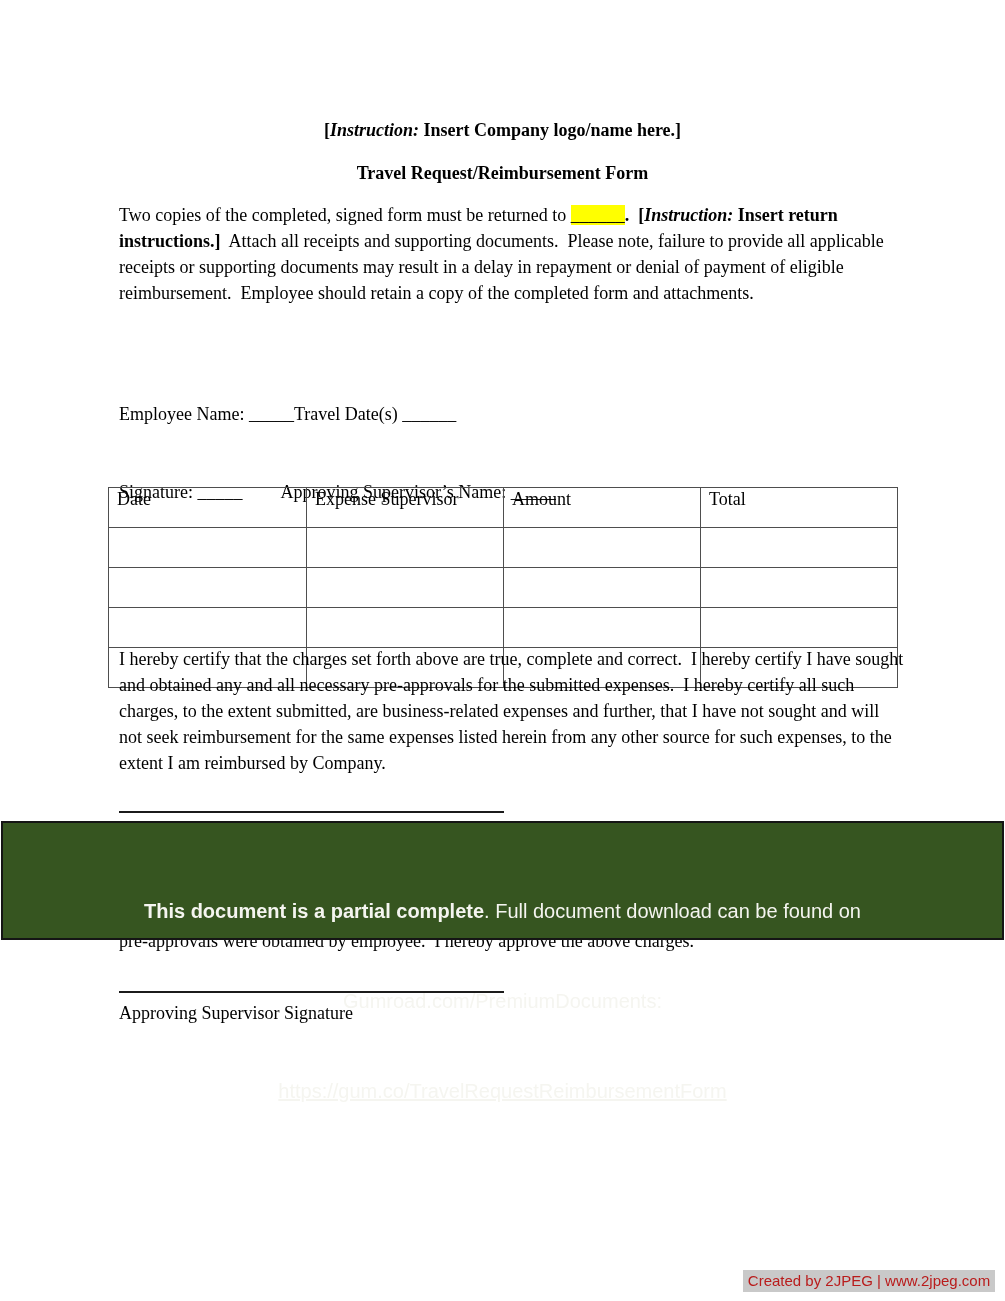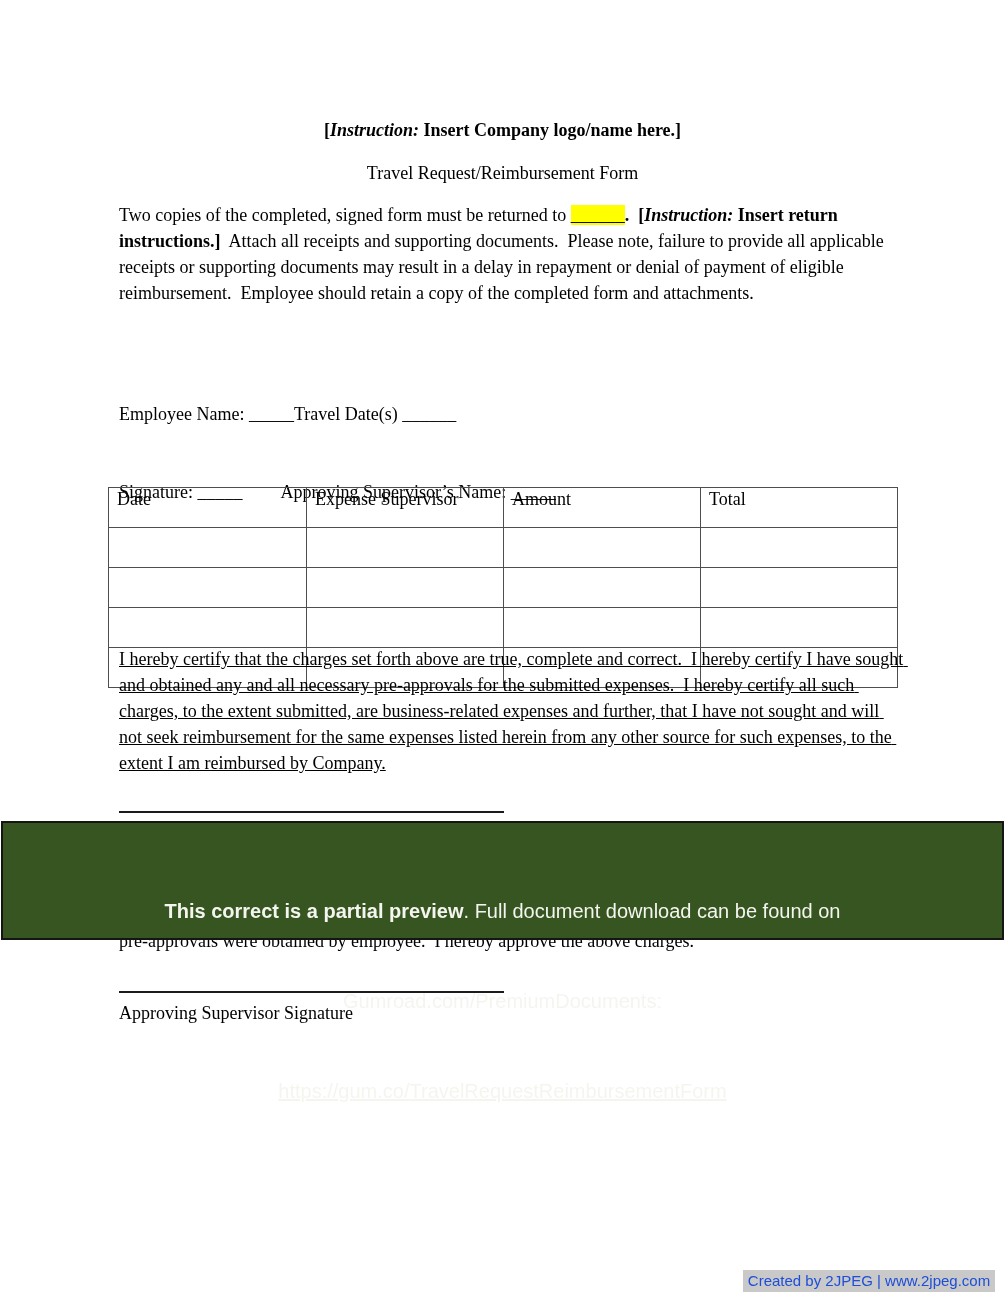--- a/index.html
+++ b/index.html
@@ -15,32 +15,32 @@
   }
   .center-line {
     position: absolute;
     left: 0;
     width: 100%;
     text-align: center;
     line-height: 26px;
     white-space: pre-wrap;
   }
   #instr-heading { top: 117px; font-weight: bold; }
-  #form-title    { top: 160px; font-weight: normal; text-align: center; }
+  #form-title    { top: 160px; font-weight: bold; text-align: center; }
   .para {
     position: absolute;
     left: 119px;
     width: 782px;
     line-height: 26px;
     white-space: pre-wrap;
   }
   #intro-para   { top: 202px; }
   #fields-block { top: 349px; width: 700px; }
   #comment-para { top: 417px; font-weight: bold; }
-  #cert-para    { top: 646px; width: 786px; text-decoration: underline; }
+  #cert-para    { top: 646px; width: 786px; }
   .b  { font-weight: bold; }
   .bi { font-weight: bold; font-style: italic; margin-top: 10px; }
   .hl { background: #ffff00; }
   .gap-lg { }
   .gap-md { margin-left: 38px; }
   #expense-table {
     position: absolute;
     top: 487px;
     left: 108px;
     border-collapse: collapse;
@@ -94,21 +94,21 @@
     top: 1000px;
     line-height: 26px;
   }
   #watermark {
     position: absolute;
     left: 743px;
     top: 1270px;
     width: 252px;
     height: 22px;
     background: #c9c9c9;
-    color: #1d4ed8;
+    color: #b91c1c;
     font-family: "Liberation Sans", sans-serif;
     font-size: 15px;
     line-height: 22px;
     text-align: center;
     white-space: pre;
   }
 </style>
 </head>
 <body>
 
@@ -169,21 +169,21 @@
     </tbody>
   </table>
 
   <div class="para" id="cert-para">I hereby certify that the charges set forth above are true, complete and correct.  I hereby certify I have sought and obtained any and all necessary pre-approvals for the submitted expenses.  I hereby certify all such charges, to the extent submitted, are business-related expenses and further, that I have not sought and will not seek reimbursement for the same expenses listed herein from any other source for such expenses, to the extent I am reimbursed by Company.</div>
 
   <div class="sig-line" id="sig-line-1"></div>
 
   <div class="para" id="clipped-line">pre-approvals were obtained by employee.  I hereby approve the above charges.</div>
 
   <div id="preview-banner">
-    <div><span class="b">This correct is a partial preview</span><span>. Full document download can be found on</span></div>
+    <div><span class="b">This document is a partial complete</span><span>. Full document download can be found on</span></div>
     <div>Gumroad.com/PremiumDocuments:</div>
     <div><span class="banner-link">https://gum.co/TravelRequestReimbursementForm</span></div>
   </div>
 
   <div class="sig-line" id="sig-line-2"></div>
 
   <div id="supervisor-label">Approving Supervisor Signature</div>
 
   <div id="watermark">Created by 2JPEG | www.2jpeg.com</div>
 

